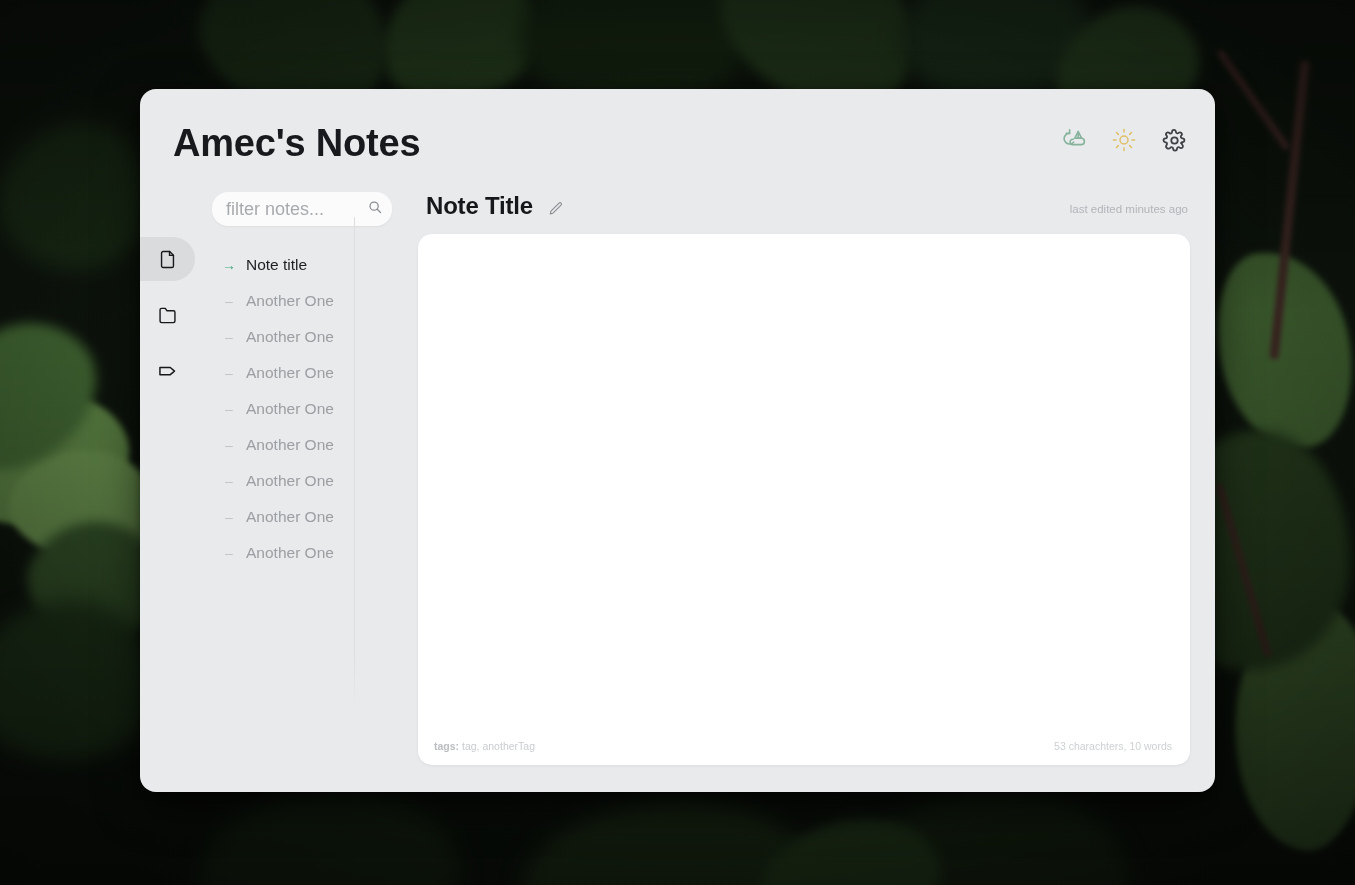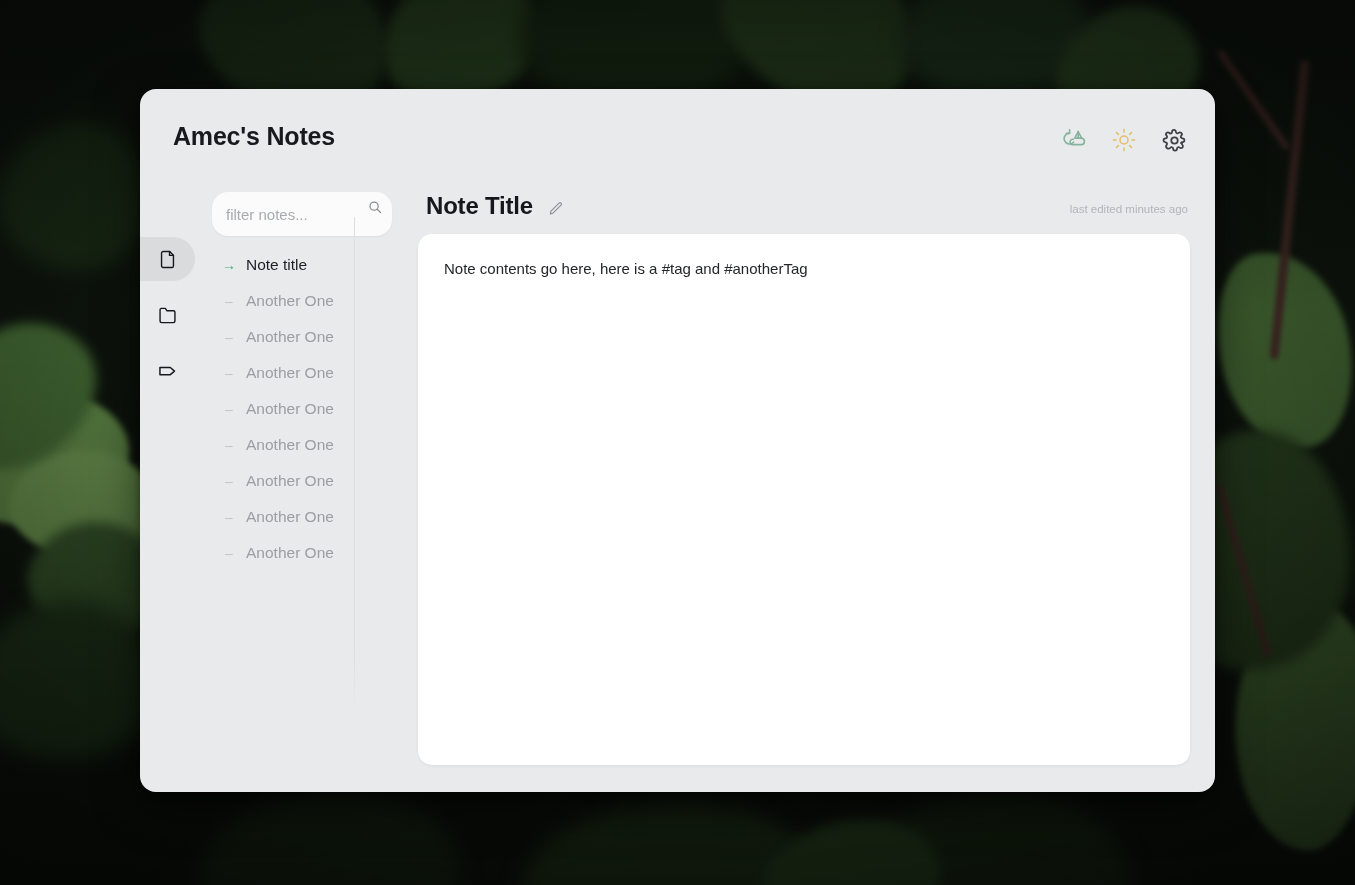--- a/index.html
+++ b/index.html
@@ -55,21 +55,21 @@
   
   #app-header {
     position: absolute;
     left: 0; top: 0; right: 0;
     height: 102px;
   }
   #page-title {
     position: absolute;
     left: 33px;
     top: 33px;
-    font-size: 25px;
+    font-size: 38px;
     font-weight: bold;
     color: #17191c;
     letter-spacing: -0.2px;
   }
   #header-actions {
     position: absolute;
     right: 26px;
     top: 36px;
     display: flex;
     align-items: center;
@@ -117,27 +117,27 @@
     bottom: 0;
   }
   #search-wrap {
     position: relative;
     width: 180px;
     height: 30px;
     margin-left: 0px;
   }
   #search-input {
     width: 180px;
-    height: 44px;
+    height: 34px;
     border: none;
     outline: none;
     border-radius: 16px;
     background: #fbfbfc;
     padding: 0 30px 0 14px;
-    font-size: 15px;
+    font-size: 18px;
     color: #3a3d40;
     font-family: "Liberation Sans", sans-serif;
     box-shadow: 0 1px 2px rgba(0,0,0,0.05);
   }
   #search-input::placeholder { color: #a8abae; }
   #search-icon {
     position: absolute;
     right: 10px;
     top: 8px;
     pointer-events: none;
@@ -407,18 +407,23 @@
       <div id="note-title">Note Title</div>
       <span id="edit-title-icon">
         <svg width="16" height="16" viewBox="0 0 24 24" fill="none" stroke="#8b8f93" stroke-width="1.7" stroke-linecap="round" stroke-linejoin="round">
           <path d="M16.6 3.1a2.1 2.1 0 0 1 3 3L7.4 18.3l-4 1 1-4z"></path>
         </svg>
       </span>
       <div id="last-edited">last edited minutes ago</div>
     </div>
 
     <div id="note-card">
-      <textarea id="note-body" spellcheck="false" style="">Note contents go here, here is a #tag and #anotherTag</textarea>
-
+
+      <div id="note-footer">
+        <div id="tags-line">
+          <span class="tags-label">tags:</span><span class="tags-value"> tag, anotherTag</span>
+        </div>
+        <div id="char-count">53 charachters, 10 words</div>
+      </div>
     </div>
   </div>
 
 </div>
 
 </body></html>

